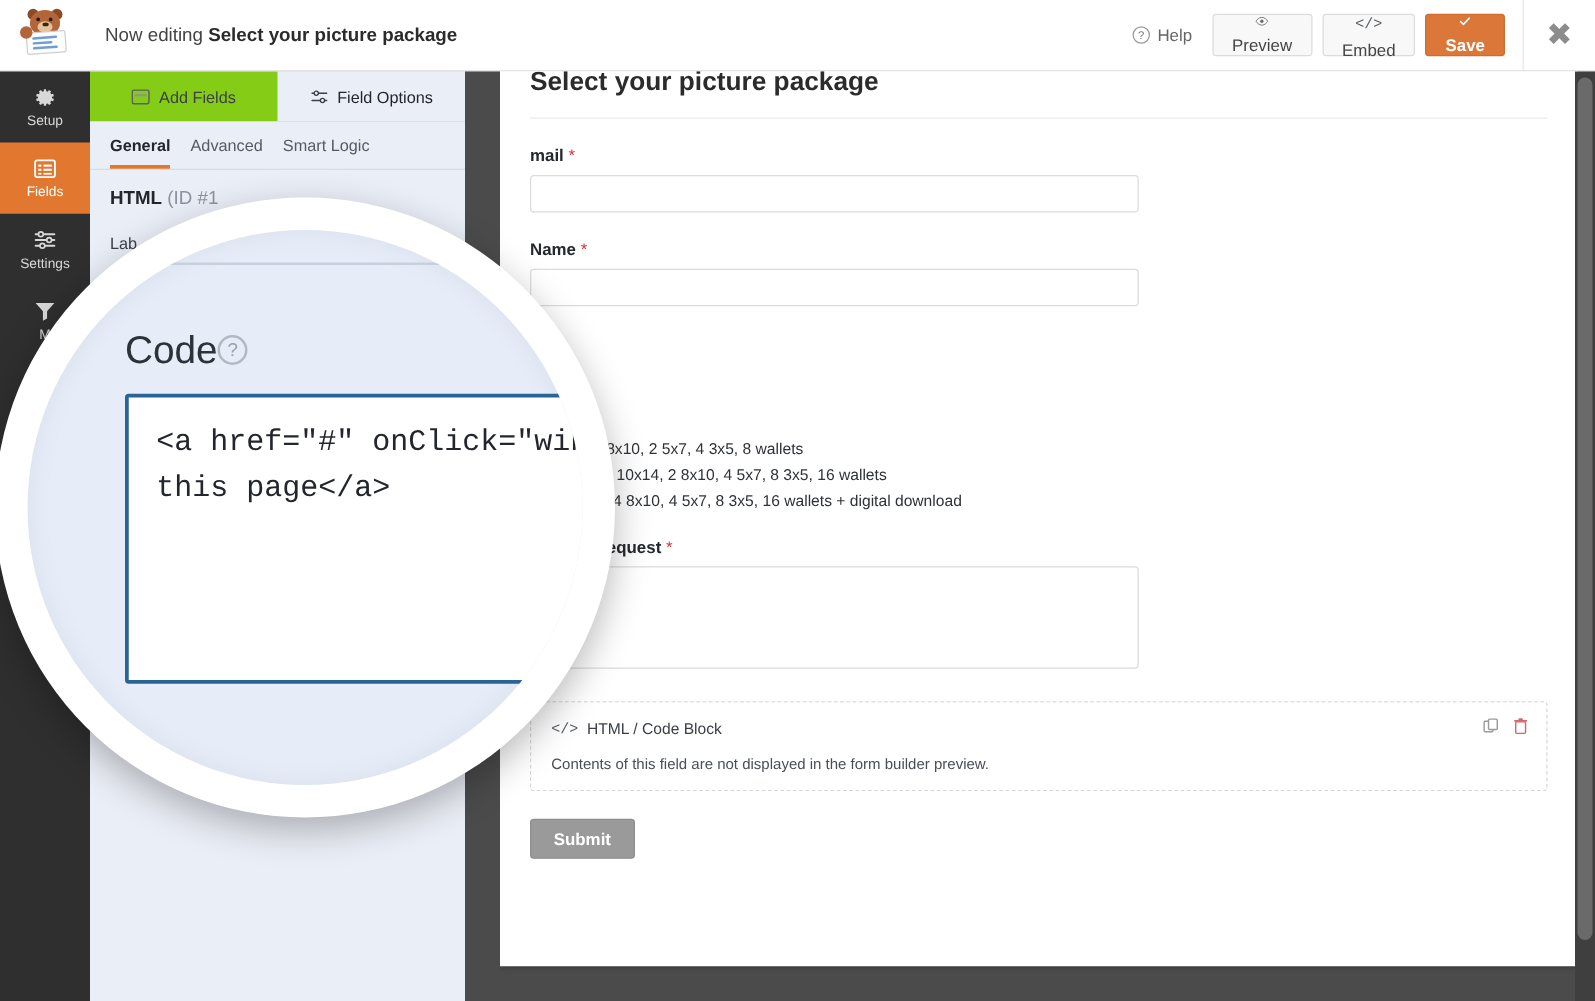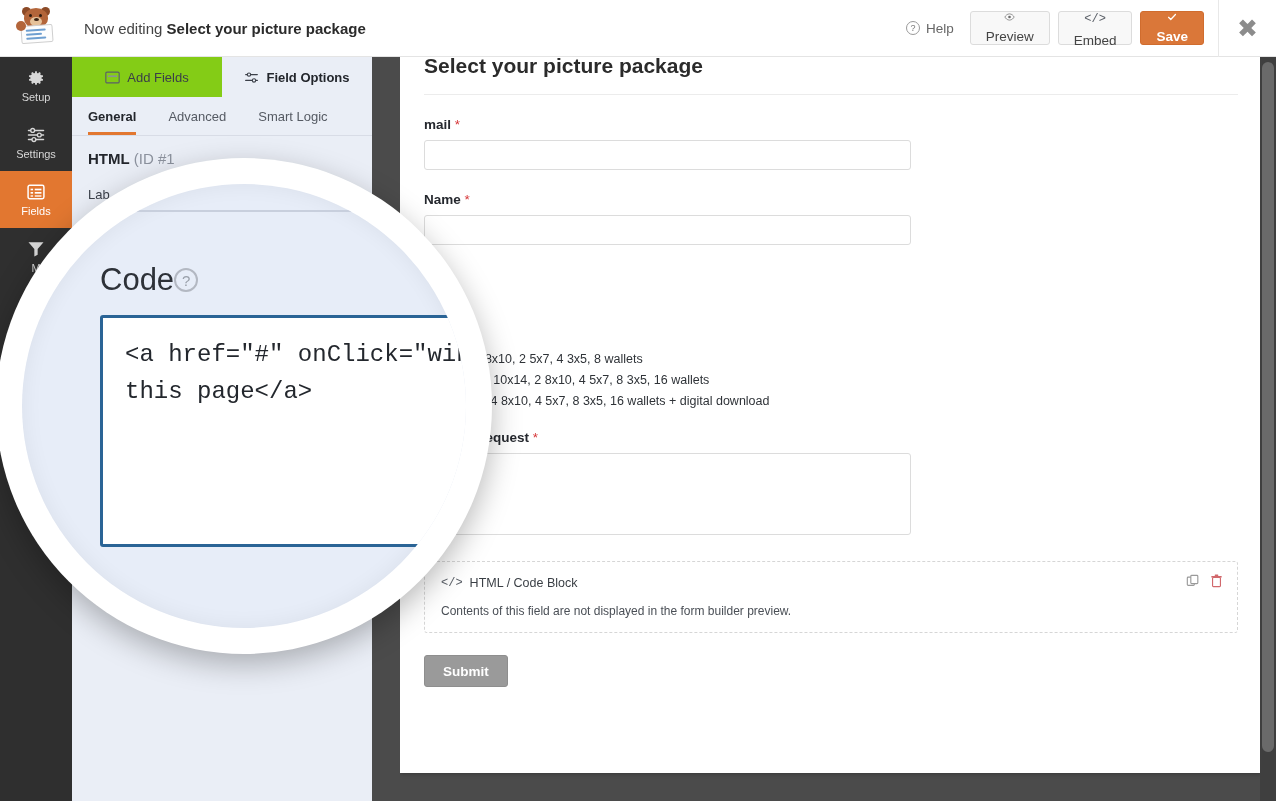--- a/index.html
+++ b/index.html
@@ -129,23 +129,23 @@
     background: #eaeef6;
     z-index: 2;
   }
   .panel-tabs {
     display: flex; height: 40px; background: #84cc16;
   }
   .panel-tab {
     flex: 1; display: flex; align-items: center; justify-content: center;
     gap: 7px; font-size: 13px; color: #3b3f48; cursor: pointer;
   }
-  .panel-tab.active { background: #eaeef6; color: #23262c; font-weight: bold; }
+  .panel-tab.active { background: #eaeef6; color: #23262c; }
   .sub-tabs {
-    display: flex; gap: 32px; padding: 12px 16px 0 16px;
+    display: flex; gap: 16px; padding: 12px 16px 0 16px;
     border-bottom: 1px solid #d8dce6; font-size: 13px;
   }
   .sub-tab { padding-bottom: 8px; color: #555a63; cursor: pointer; }
   .sub-tab.active { color: #23262c; font-weight: 700; border-bottom: 3px solid #e27730; }
   .panel-body { padding: 14px 16px; }
   .field-id { font-size: 15px; color: #8c929e; }
   .field-id b { color: #23262c; font-weight: 700; }
   .field-sub { font-size: 13px; color: #3c414b; margin-top: 20px; }
 
   
@@ -327,44 +327,44 @@
   <div class="scrollbar-thumb"></div>
 
   <div class="rail">
     <div class="rail-item">
       <svg class="rail-icon" viewBox="0 0 24 24">
         <path fill="#d8d8d8" d="M12 8.2A3.8 3.8 0 1 0 12 15.8 3.8 3.8 0 0 0 12 8.2zm0 6a2.2 2.2 0 1 1 0-4.4 2.2 2.2 0 0 1 0 4.4z"></path>
         <path fill="#d8d8d8" d="M20.5 13.3l-1.8-.5a6.9 6.9 0 0 0 0-1.6l1.8-.5-.6-2.3-1.8.4a7 7 0 0 0-1.1-1.2l.8-1.7-2-1.2-1 1.6a7 7 0 0 0-1.6-.4L13 4h-2l-.2 1.9a7 7 0 0 0-1.6.4l-1-1.6-2 1.2.8 1.7a7 7 0 0 0-1.1 1.2l-1.8-.4-.6 2.3 1.8.5a6.9 6.9 0 0 0 0 1.6l-1.8.5.6 2.3 1.8-.4a7 7 0 0 0 1.1 1.2l-.8 1.7 2 1.2 1-1.6a7 7 0 0 0 1.6.4l.2 1.9h2l.2-1.9a7 7 0 0 0 1.6-.4l1 1.6 2-1.2-.8-1.7a7 7 0 0 0 1.1-1.2l1.8.4z"></path>
       </svg>
       <span>Setup</span>
     </div>
+    <div class="rail-item active">
+      <svg class="rail-icon" viewBox="0 0 24 24">
+        <rect x="2.5" y="4" width="19" height="16" rx="2" fill="none" stroke="#ffffff" stroke-width="1.8"></rect>
+        <rect x="5.5" y="8" width="3" height="2" fill="#ffffff"></rect>
+        <rect x="10.5" y="8" width="8" height="2" fill="#ffffff"></rect>
+        <rect x="5.5" y="12" width="3" height="2" fill="#ffffff"></rect>
+        <rect x="10.5" y="12" width="8" height="2" fill="#ffffff"></rect>
+        <rect x="5.5" y="16" width="3" height="1.6" fill="#ffffff"></rect>
+        <rect x="10.5" y="16" width="8" height="1.6" fill="#ffffff"></rect>
+      </svg>
+      <span>Fields</span>
+    </div>
     <div class="rail-item">
       <svg class="rail-icon" viewBox="0 0 24 24">
         <g stroke="#d8d8d8" stroke-width="1.8" stroke-linecap="round">
           <line x1="3" y1="6.5" x2="21" y2="6.5"></line>
           <line x1="3" y1="12" x2="21" y2="12"></line>
           <line x1="3" y1="17.5" x2="21" y2="17.5"></line>
         </g>
         <circle cx="8" cy="6.5" r="2.3" fill="#2f2f2f" stroke="#d8d8d8" stroke-width="1.6"></circle>
         <circle cx="16" cy="12" r="2.3" fill="#2f2f2f" stroke="#d8d8d8" stroke-width="1.6"></circle>
         <circle cx="9.5" cy="17.5" r="2.3" fill="#2f2f2f" stroke="#d8d8d8" stroke-width="1.6"></circle>
       </svg>
       <span>Settings</span>
-    </div>
-    <div class="rail-item active">
-      <svg class="rail-icon" viewBox="0 0 24 24">
-        <rect x="2.5" y="4" width="19" height="16" rx="2" fill="none" stroke="#ffffff" stroke-width="1.8"></rect>
-        <rect x="5.5" y="8" width="3" height="2" fill="#ffffff"></rect>
-        <rect x="10.5" y="8" width="8" height="2" fill="#ffffff"></rect>
-        <rect x="5.5" y="12" width="3" height="2" fill="#ffffff"></rect>
-        <rect x="10.5" y="12" width="8" height="2" fill="#ffffff"></rect>
-        <rect x="5.5" y="16" width="3" height="1.6" fill="#ffffff"></rect>
-        <rect x="10.5" y="16" width="8" height="1.6" fill="#ffffff"></rect>
-      </svg>
-      <span>Fields</span>
     </div>
     <div class="rail-item">
       <svg class="rail-icon" viewBox="0 0 24 24">
         <path fill="#d8d8d8" d="M3 4h18l-7 8v7l-4 2v-9z"></path>
       </svg>
       <span>M</span>
     </div>
   </div>
 
   <div class="leftpanel">

